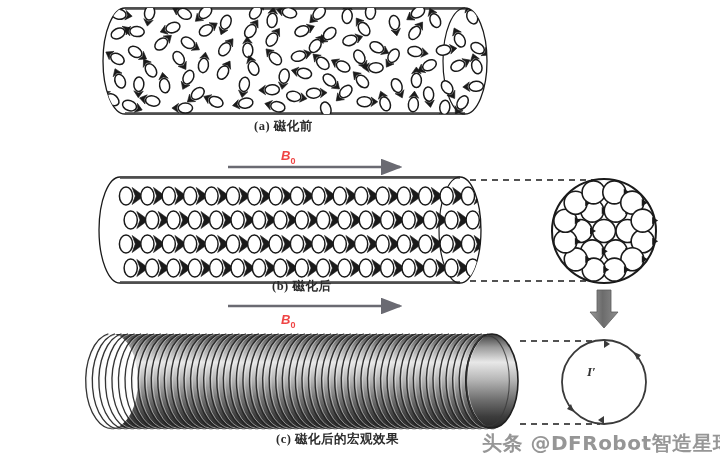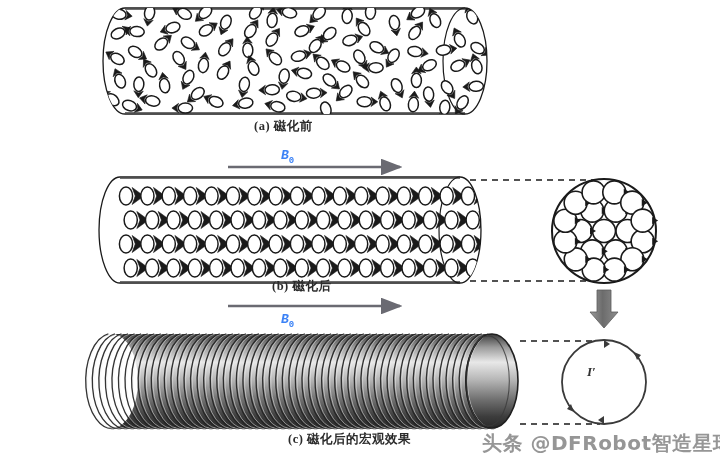--- a/index.html
+++ b/index.html
@@ -29,25 +29,25 @@
     position: absolute;
     font-family: "Liberation Serif", serif;
     font-weight: bold;
     font-size: 12.5px;
     color: #2b2b2b;
     letter-spacing: 0.5px;
     white-space: nowrap;
   }
   .field-label {
     position: absolute;
-    font-family: Liberation Mono, monospace;
+    font-family: Liberation Sans, sans-serif;
     font-style: italic;
     font-weight: bold;
     font-size: 13px;
-    color: #3b82f6;
+    color: #ef4444;
     white-space: nowrap;
   }
   .field-label sub {
     font-size: 9px;
     font-style: normal;
     font-weight: bold;
   }
   .current-label {
     position: absolute;
     font-family: "Liberation Serif", serif;
@@ -64,21 +64,21 @@
     font-family: "DejaVu Sans", sans-serif;
     font-size: 20px;
     font-weight: bold;
     color: #6e6e6e;
     opacity: 0.72;
     white-space: nowrap;
     letter-spacing: 0.5px;
   }
   .cap-a { left: 254px; top: 118px; }
   .cap-b { left: 272px; top: 278px; }
-  .cap-c { left: 288px; top: 431px; }
+  .cap-c { left: 276px; top: 431px; }
   .lbl-b0-mid { left: 281px; top: 148px; }
   .lbl-b0-bot { left: 281px; top: 312px; }
   .lbl-iprime { left: 587px; top: 364px; }
 </style>
 </head>
 <body>
 
 <div id="figure">
 
   <svg class="layer" viewBox="0 0 720 467" xmlns="http://www.w3.org/2000/svg">

